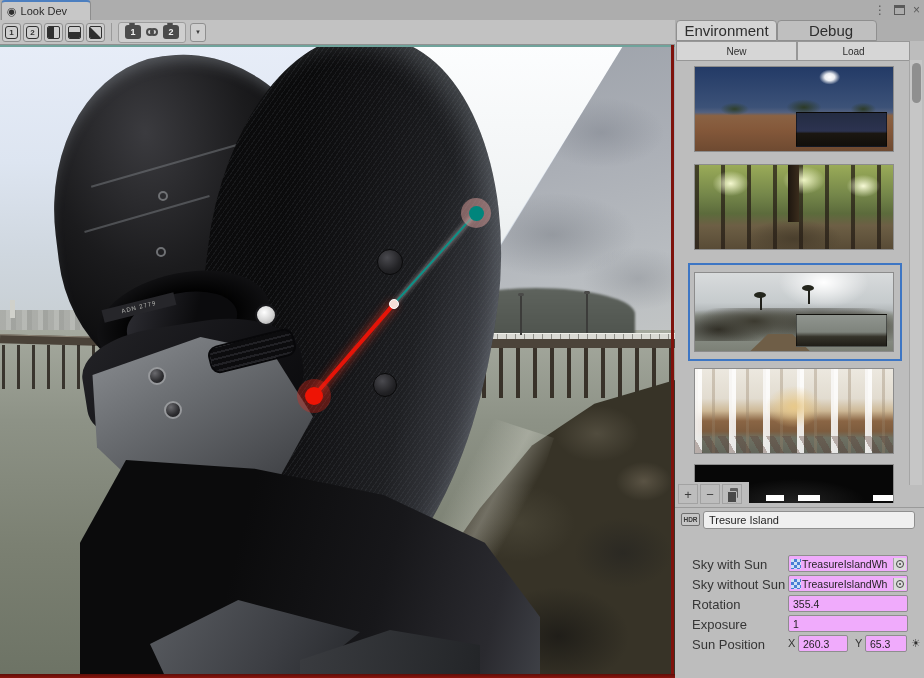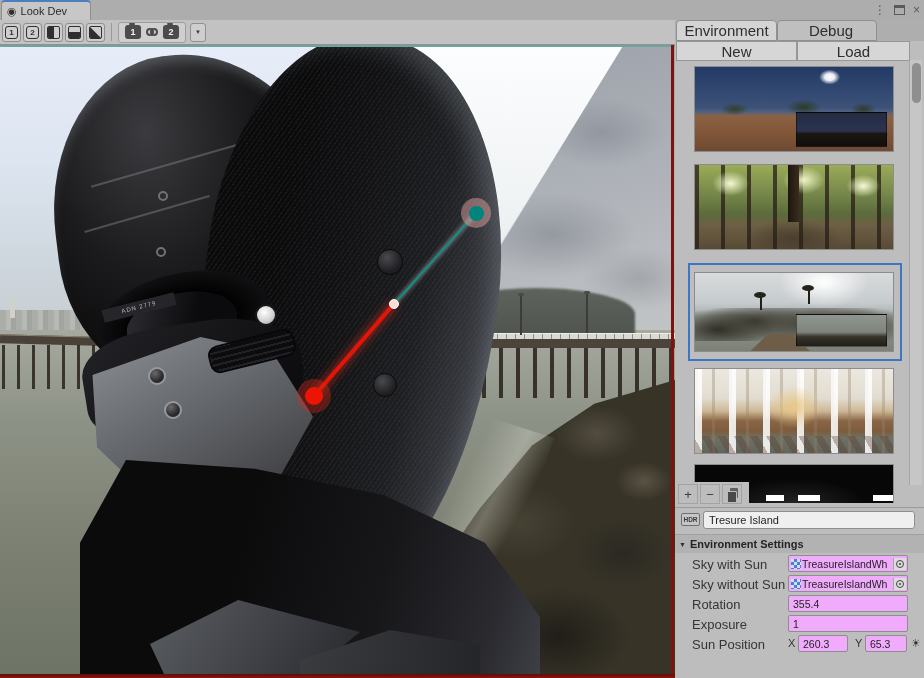--- a/index.html
+++ b/index.html
@@ -161,21 +161,21 @@
 
   
   #right-panel { position:absolute; left:675px; top:20px; width:249px; height:658px; background:#bdbdbd; }
   .rp-tabs { position:absolute; left:0; top:0; width:249px; height:21px; background:#aeaeae; }
   .rp-tab { position:absolute; top:0; height:21px; border:1px solid #8f8f8f; border-radius:4px 4px 0 0;
     font-size:15px; color:#2e2e2e; display:flex; align-items:center; justify-content:center; }
   .rp-tab.active { background:#d4d4d4; }
   .rp-tab.inactive { background:#bfbfbf;padding-left:8px; }
   .rp-actions { position:absolute; left:0; top:21px; width:249px; height:20px; }
   .rp-action { position:absolute; top:0; height:20px; background:#d6d6d6; border:1px solid #979797;
-    font-size:15px; color:#2e2e2e; display:flex; align-items:center; justify-content:center; }
+    font-size:10px; color:#2e2e2e; display:flex; align-items:center; justify-content:center; }
   .thumb { position:absolute; left:19px; width:200px; height:86px; border:1px solid #8c8c8c; overflow:hidden; }
   .sel-box { position:absolute; left:13px; top:243px; width:214px; height:98px; border:2px solid #3d76c4; }
   .thumb.t3 { left:19px; top:252px; width:200px; height:80px; }
   .inset { position:absolute; right:3%; bottom:5%; width:46%; height:42%; border:1px solid rgba(0,0,0,.45); }
 
   .t1 { background:
       radial-gradient(14px 10px at 68% 12%,#ffffff 0%,rgba(255,255,255,.9) 35%,rgba(170,190,225,0) 75%),
       radial-gradient(18px 8px at 20% 50%,#30402a,transparent 80%),
       radial-gradient(22px 10px at 55% 48%,#2c3a26,transparent 80%),
       radial-gradient(16px 8px at 85% 50%,#2e3c28,transparent 80%),
@@ -405,24 +405,20 @@
         <span class="copy-glyph"></span>
       </div>
     </div>
     <div class="list-divider"></div>
 
     <div class="hdr-row">
       <div class="hdr-badge">HDR</div>
       <div class="hdr-field">Tresure Island</div>
     </div>
 
-    <div class="settings-header">
-      <span class="foldout">▼</span>
-      <span class="hd">Environment Settings</span>
-    </div>
 
     <div class="set-row" style="top:534px;">
       <span class="set-label">Sky with Sun</span>
       <div class="field obj-field">
         <span class="tex-ico"></span>
         <span>TreasureIslandWh</span>
         <span class="picker">
             <i></i>
           </span>
       </div>

